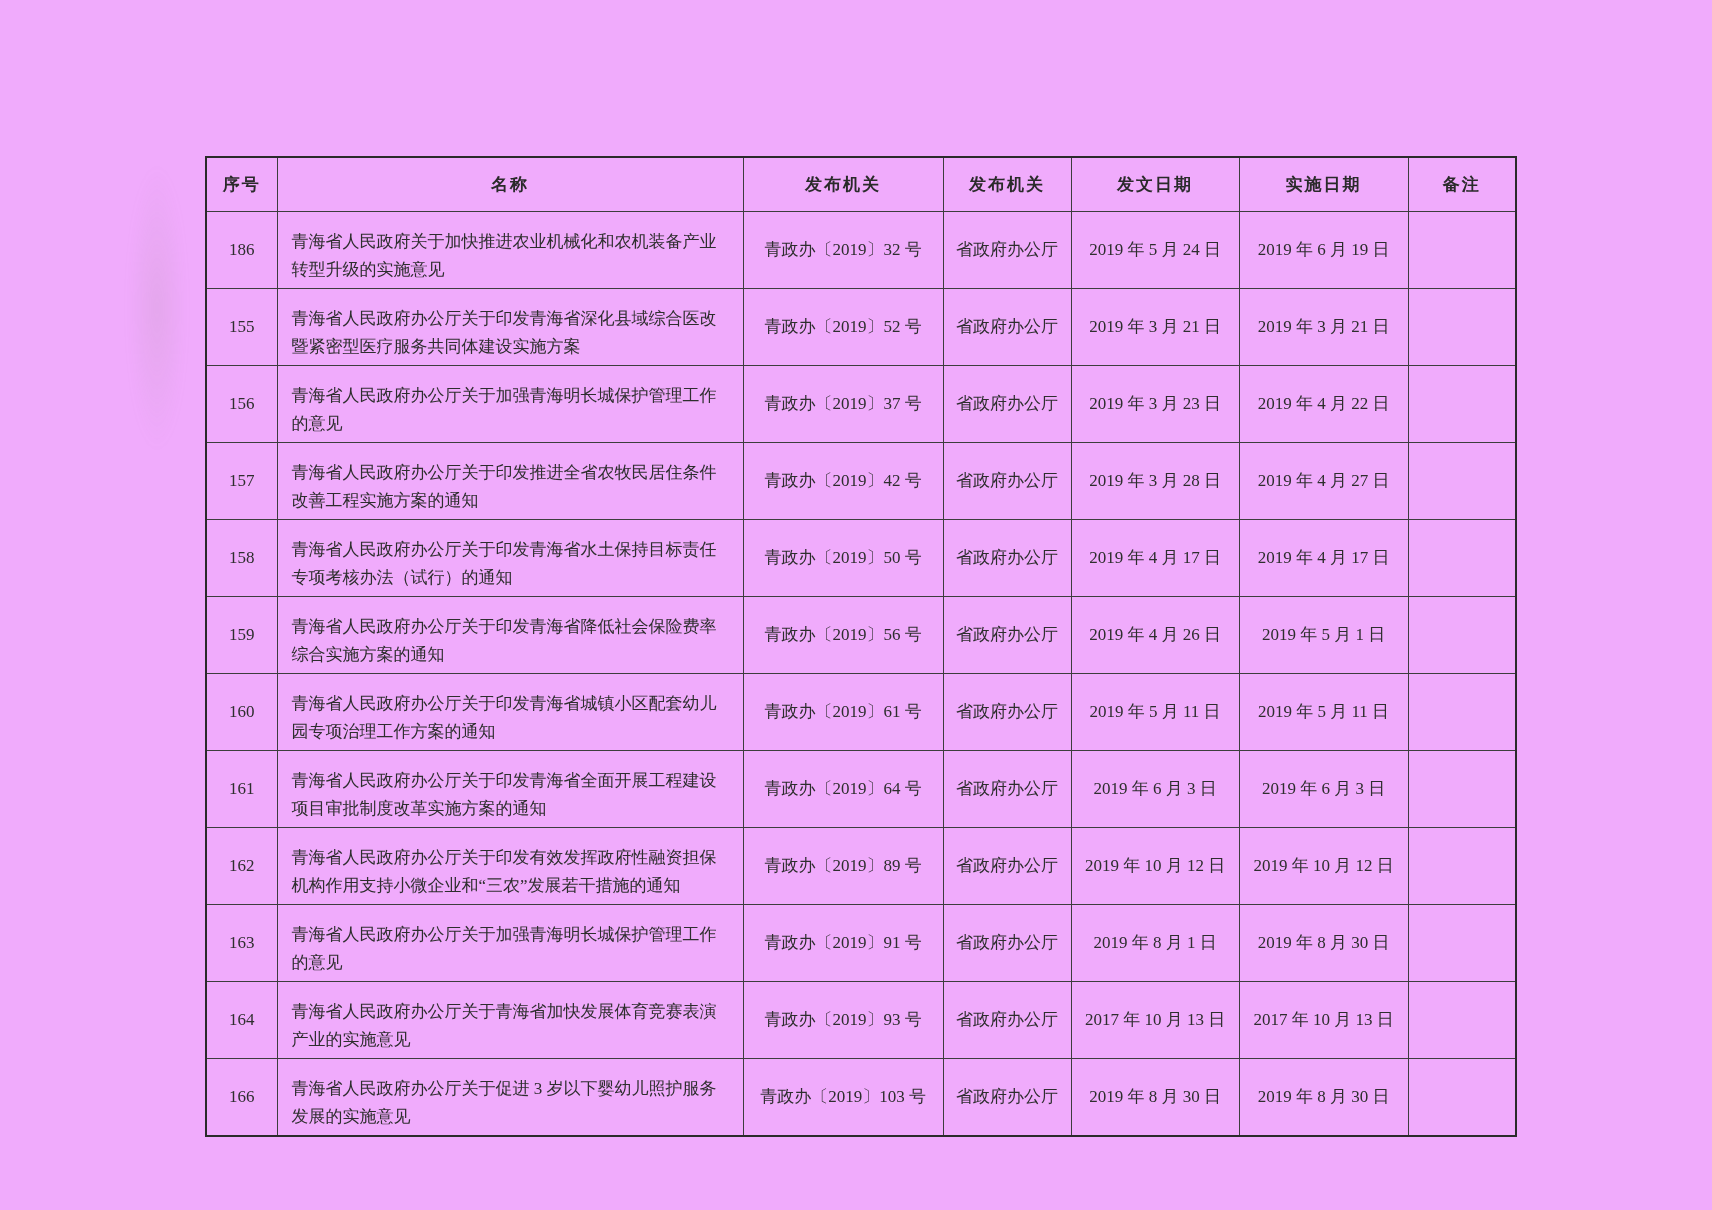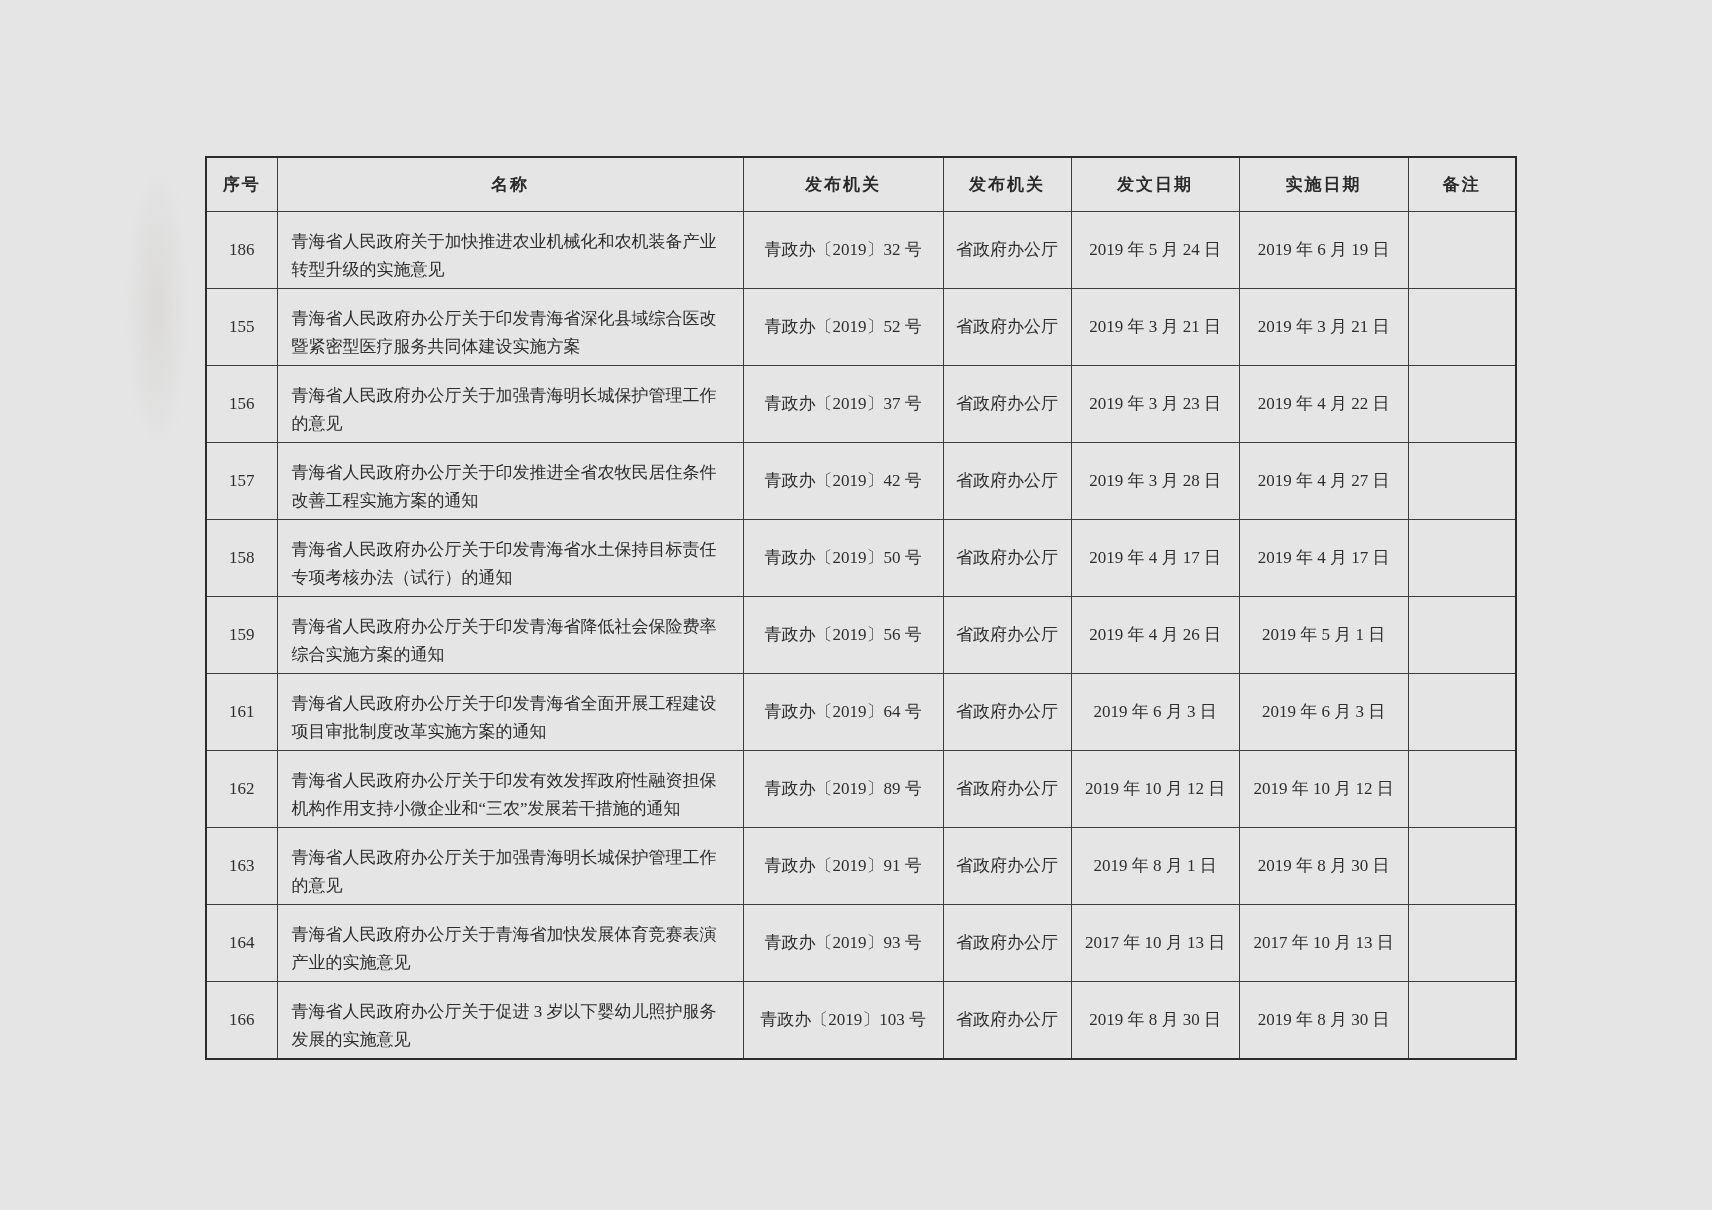--- a/index.html
+++ b/index.html
@@ -11,21 +11,21 @@
     position: relative;
     width: 1712px;
     height: 1210px;
     overflow: hidden;
     font-family: "Liberation Serif", "DejaVu Serif", serif;
     color: #2d2d2d;
   }
   .page {
     position: absolute;
     inset: 0;
-    background: #e5e5e5;
+    background: #f0abfc;
   }
   
   .scan-smudge {
     position: absolute;
     left: 112px;
     top: 148px;
     width: 90px;
     height: 400px;
     background: radial-gradient(ellipse 45% 50% at 50% 40%,
                 rgba(150,140,130,0.13), rgba(150,140,130,0.0) 72%);
@@ -153,20 +153,29 @@
         <tr>
           <td class="col-index">159</td>
           <td class="col-name">青海省人民政府办公厅关于印发青海省降低社会保险费率综合实施方案的通知</td>
           <td class="col-doc_number">青政办〔2019〕56 号</td>
           <td class="col-agency">省政府办公厅</td>
           <td class="col-issue_date">2019 年 4 月 26 日</td>
           <td class="col-impl_date">2019 年 5 月 1 日</td>
           <td class="col-remarks"></td>
         </tr>
         <tr>
+          <td class="col-index">160</td>
+          <td class="col-name">青海省人民政府办公厅关于印发青海省城镇小区配套幼儿园专项治理工作方案的通知</td>
+          <td class="col-doc_number">青政办〔2019〕61 号</td>
+          <td class="col-agency">省政府办公厅</td>
+          <td class="col-issue_date">2019 年 5 月 11 日</td>
+          <td class="col-impl_date">2019 年 5 月 11 日</td>
+          <td class="col-remarks"></td>
+        </tr>
+        <tr>
           <td class="col-index">161</td>
           <td class="col-name">青海省人民政府办公厅关于印发青海省全面开展工程建设项目审批制度改革实施方案的通知</td>
           <td class="col-doc_number">青政办〔2019〕64 号</td>
           <td class="col-agency">省政府办公厅</td>
           <td class="col-issue_date">2019 年 6 月 3 日</td>
           <td class="col-impl_date">2019 年 6 月 3 日</td>
           <td class="col-remarks"></td>
         </tr>
         <tr>
           <td class="col-index">162</td>

